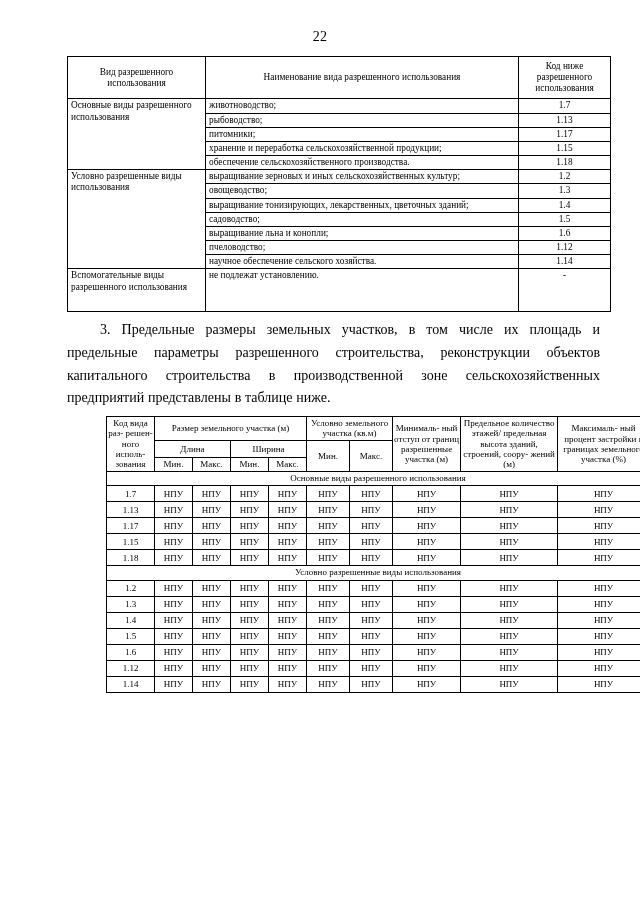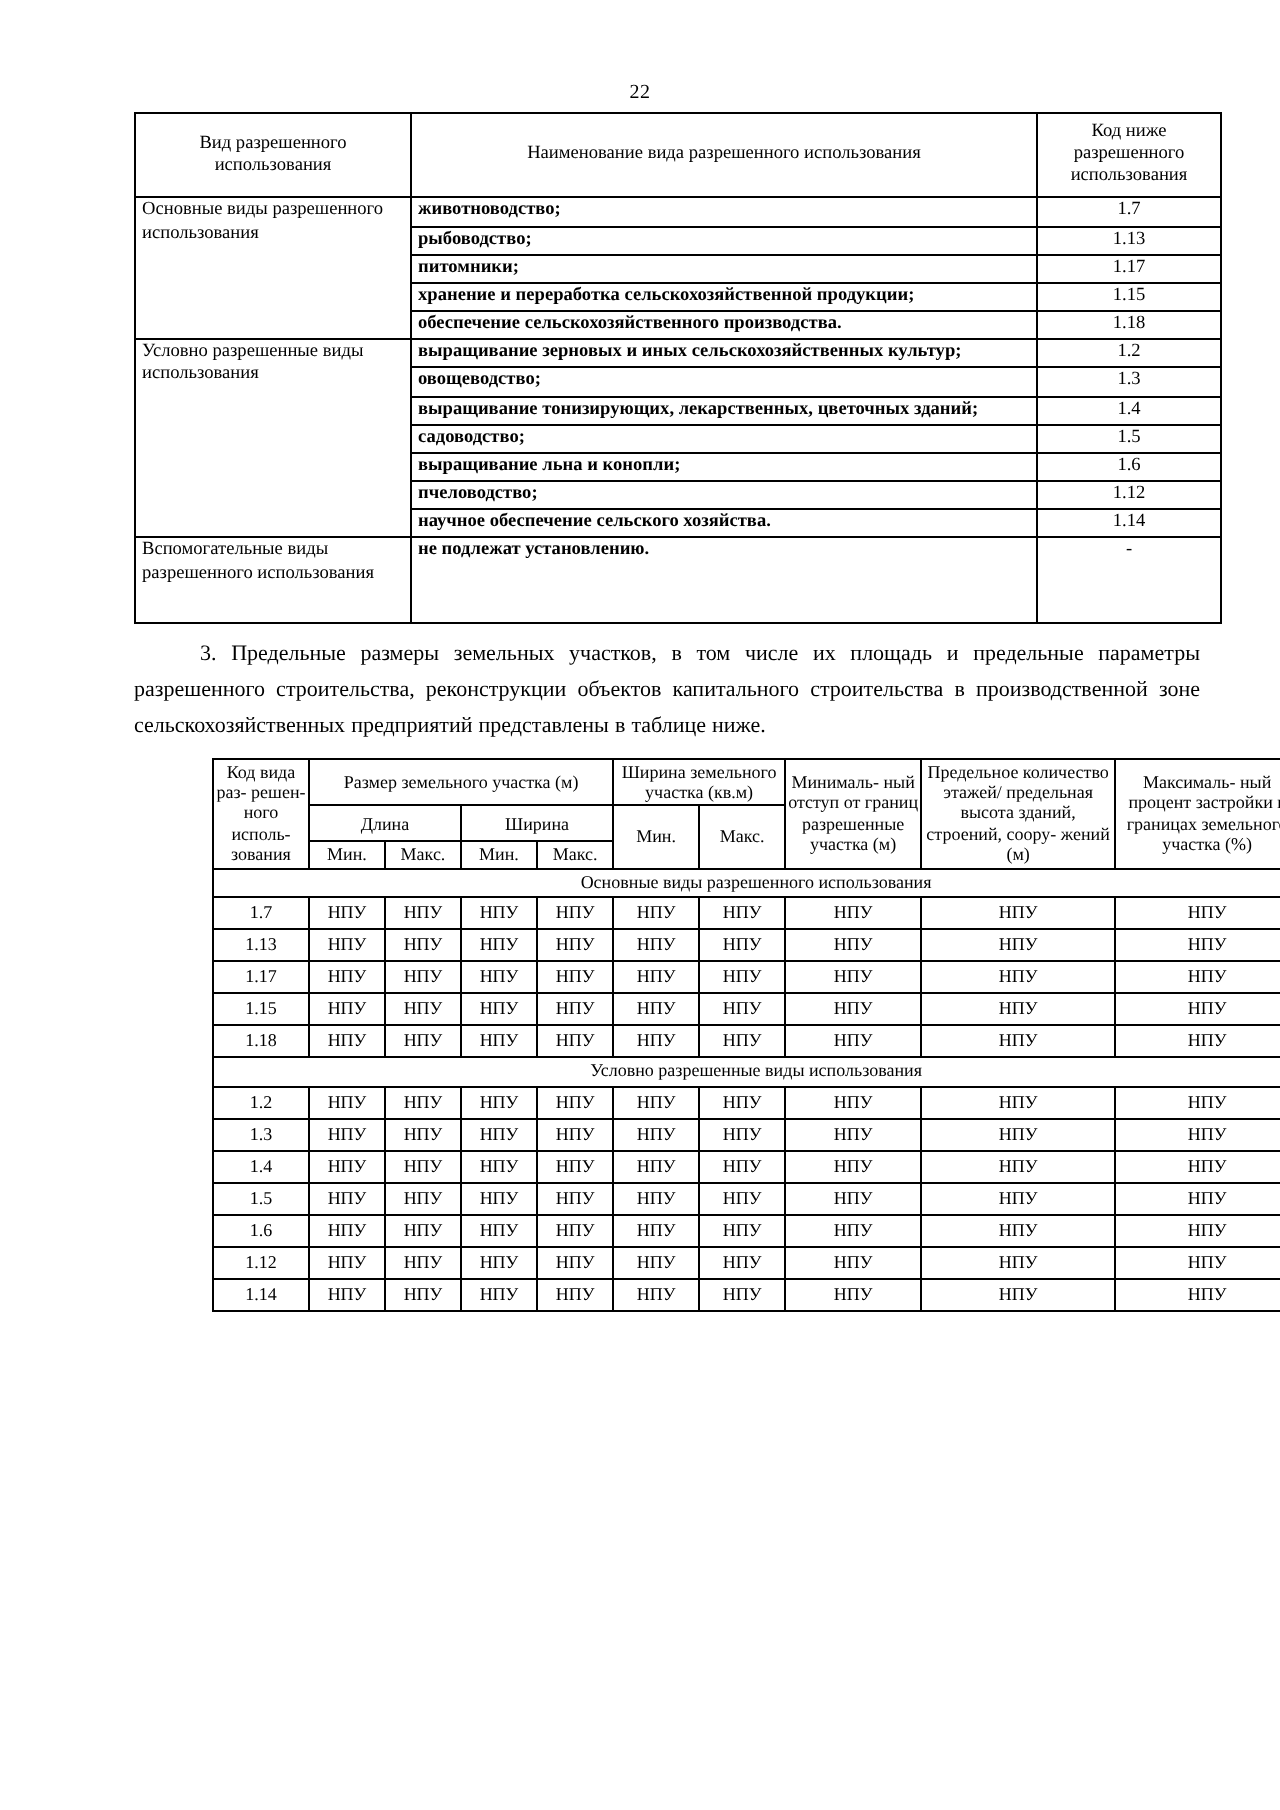--- a/index.html
+++ b/index.html
@@ -17,22 +17,22 @@
   }
   .page {
     position: relative;
     width: 640px;
     height: 905px;
     box-sizing: border-box;
     padding: 0;
   }
   .page-number {
     text-align: center;
-    font-size: 10px;
-    margin: 16px;
+    font-size: 14px;
+    margin: 4px;
     position: absolute;
     top: 25px;
     left: 0;
     right: 0;
     letter-spacing: 0.2px;
   }
   .doc-body {
     position: absolute;
     top: 56px;
     left: 67px;
@@ -65,25 +65,25 @@
     padding-top: 4px;
     padding-bottom: 4px;
   }
   .t1 .code {
     text-align: center;
     vertical-align: top;
   }
   .t1 .grp {
     vertical-align: top;
   }
-  .t1 td.name { text-align: left; font-weight: bold; }
+  .t1 td.name { text-align: left; }
 
   
   .para {
-    font-size: 11px;
+    font-size: 14px;
     line-height: 1.62;
     text-align: justify;
     text-indent: 33px;
     margin: 7px 10px 6px 0;
     hyphens: none;
     word-spacing: 0.3px;
   }
 
   
   table.t2 {
@@ -217,21 +217,21 @@
         <col class="k6">
           <col class="k7">
           <col class="k8">
           <col class="k9">
           <col class="k10">
       </colgroup>
       <tbody>
         <tr>
           <td class="hdrcell" rowspan="3">Код вида раз- решен- ного исполь- зования</td>
           <td class="hdrcell" colspan="4">Размер земельного участка (м)</td>
-          <td class="hdrcell" colspan="2">Ширина земельного участка (кв.м)</td>
+          <td class="hdrcell" colspan="2">Условно земельного участка (кв.м)</td>
           <td class="hdrcell" rowspan="3">Минималь- ный отступ от границ разрешенные участка (м)</td>
           <td class="hdrcell" rowspan="3">Предельное количество этажей/ предельная высота зданий, строений, соору- жений (м)</td>
           <td class="hdrcell" rowspan="3">Максималь- ный процент застройки в границах земельного участка (%)</td>
         </tr>
         <tr>
           <td class="hdrcell" colspan="2">Длина</td>
           <td class="hdrcell" colspan="2">Ширина</td>
           <td class="hdrcell" rowspan="2">Мин.</td>
           <td class="hdrcell" rowspan="2">Макс.</td>
         </tr>

